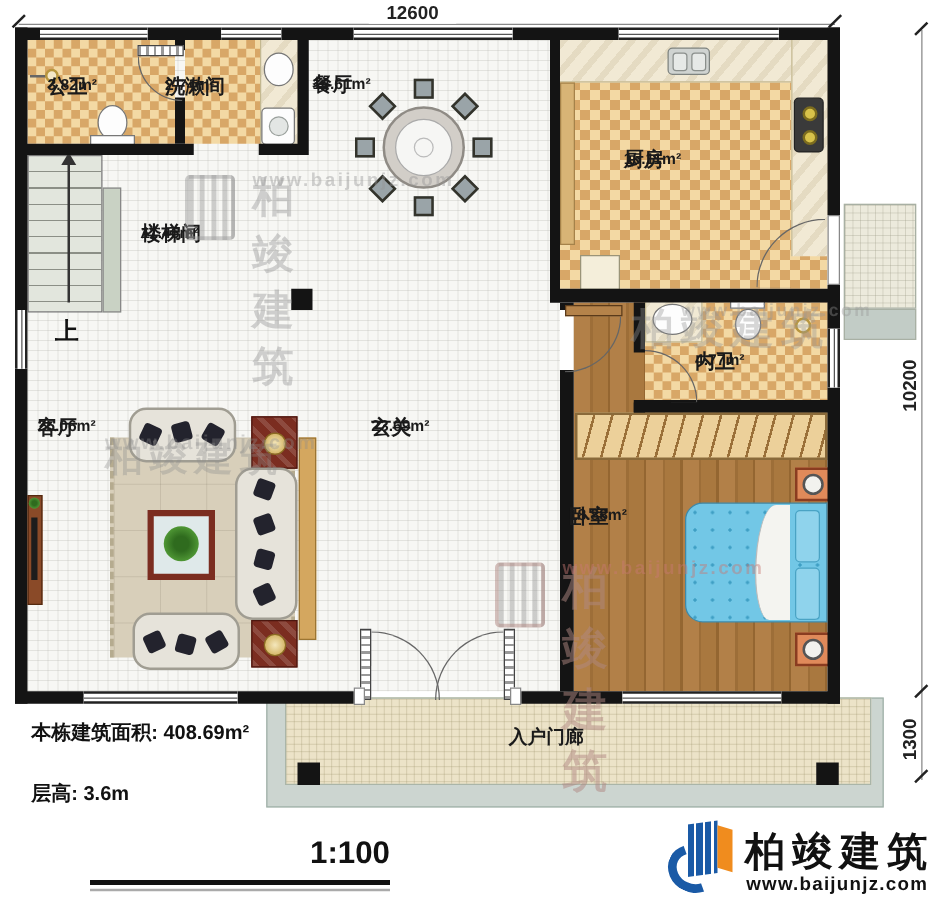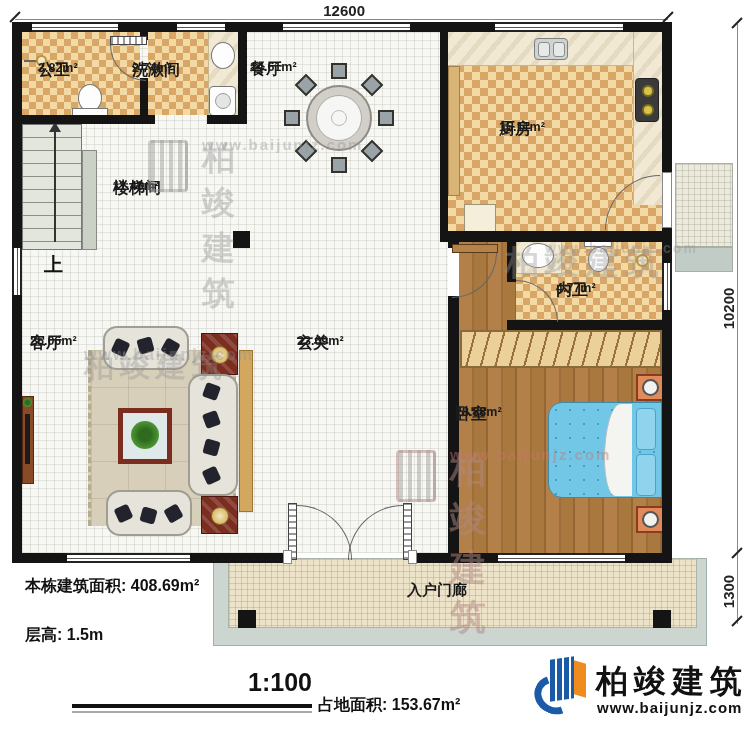--- a/index.html
+++ b/index.html
@@ -290,34 +290,33 @@
     <div class="wm-logo" style="left:0;top:4px;width:40px;height:52px;position:absolute;border-color:rgba(175,135,130,.5);"></div>
     <div style="position:absolute;left:54px;top:0;">
       <span class="big" style="font-size:36px;">柏竣建筑</span>
       <span class="url" style="font-size:15px;letter-spacing:2px;color:rgba(200,120,115,.45);">www.baijunjz.com</span>
     </div>
   </div>
 
   <div class="dimline" style="left:15px;top:19px;width:653px;height:1px;"></div>
   <div class="tick" style="left:8px;top:16px;"></div>
   <div class="tick" style="left:661px;top:16px;"></div>
-  <div class="dim" style="left:295px;top:2px;width:70px;background:#fff;text-align:right;">12600</div>
+  <div class="dim" style="left:295px;top:2px;width:70px;background:#fff;">12600</div>
   <div class="dimline" style="left:737px;top:24px;width:1px;height:600px;"></div>
   <div class="tick" style="left:730px;top:22px;"></div>
   <div class="tick" style="left:730px;top:552px;"></div>
   <div class="tick" style="left:730px;top:620px;"></div>
   <div class="dim" style="left:698px;top:300px;width:60px;transform:rotate(-90deg);">10200</div>
   <div class="dim" style="left:703px;top:583px;width:50px;transform:rotate(-90deg);">1300</div>
 
   <div class="annot" style="left:25px;top:576px;">本栋建筑面积: 408.69m²</div>
-  <div class="annot" style="left:25px;top:625px;">层高: 1.5m</div>
+  <div class="annot" style="left:25px;top:625px;">层高: 3.6m</div>
   <div style="left:248px;top:668px;font-size:25px;font-weight:bold;">1:100</div>
   <div style="left:72px;top:704px;width:240px;height:4px;background:#111;"></div>
   <div style="left:72px;top:711px;width:240px;height:2px;background:#aaa;"></div>
-  <div class="annot" style="left:318px;top:695px;">占地面积: 153.67m²</div>
 
   <div style="left:534px;top:656px;width:58px;height:62px;">
     <div style="left:0;top:20px;width:42px;height:38px;border:7px solid transparent;border-bottom-color:#1a5aa6;border-left-color:#1a5aa6;border-radius:50%;transform:rotate(25deg);"></div>
     <div style="left:16px;top:2px;width:24px;height:42px;background:repeating-linear-gradient(90deg,#1a5aa6 0 5px,#ffffff 5px 7px);transform:skewY(-8deg);"></div>
     <div style="left:40px;top:6px;width:12px;height:34px;background:#f08c1e;transform:skewY(16deg);"></div>
   </div>
   <div style="left:596px;top:660px;font-size:32px;font-weight:bold;letter-spacing:6px;white-space:nowrap;">柏竣建筑</div>
   <div style="left:597px;top:699px;font-size:15px;font-weight:bold;letter-spacing:1px;white-space:nowrap;">www.baijunjz.com</div>
 
 </div>

